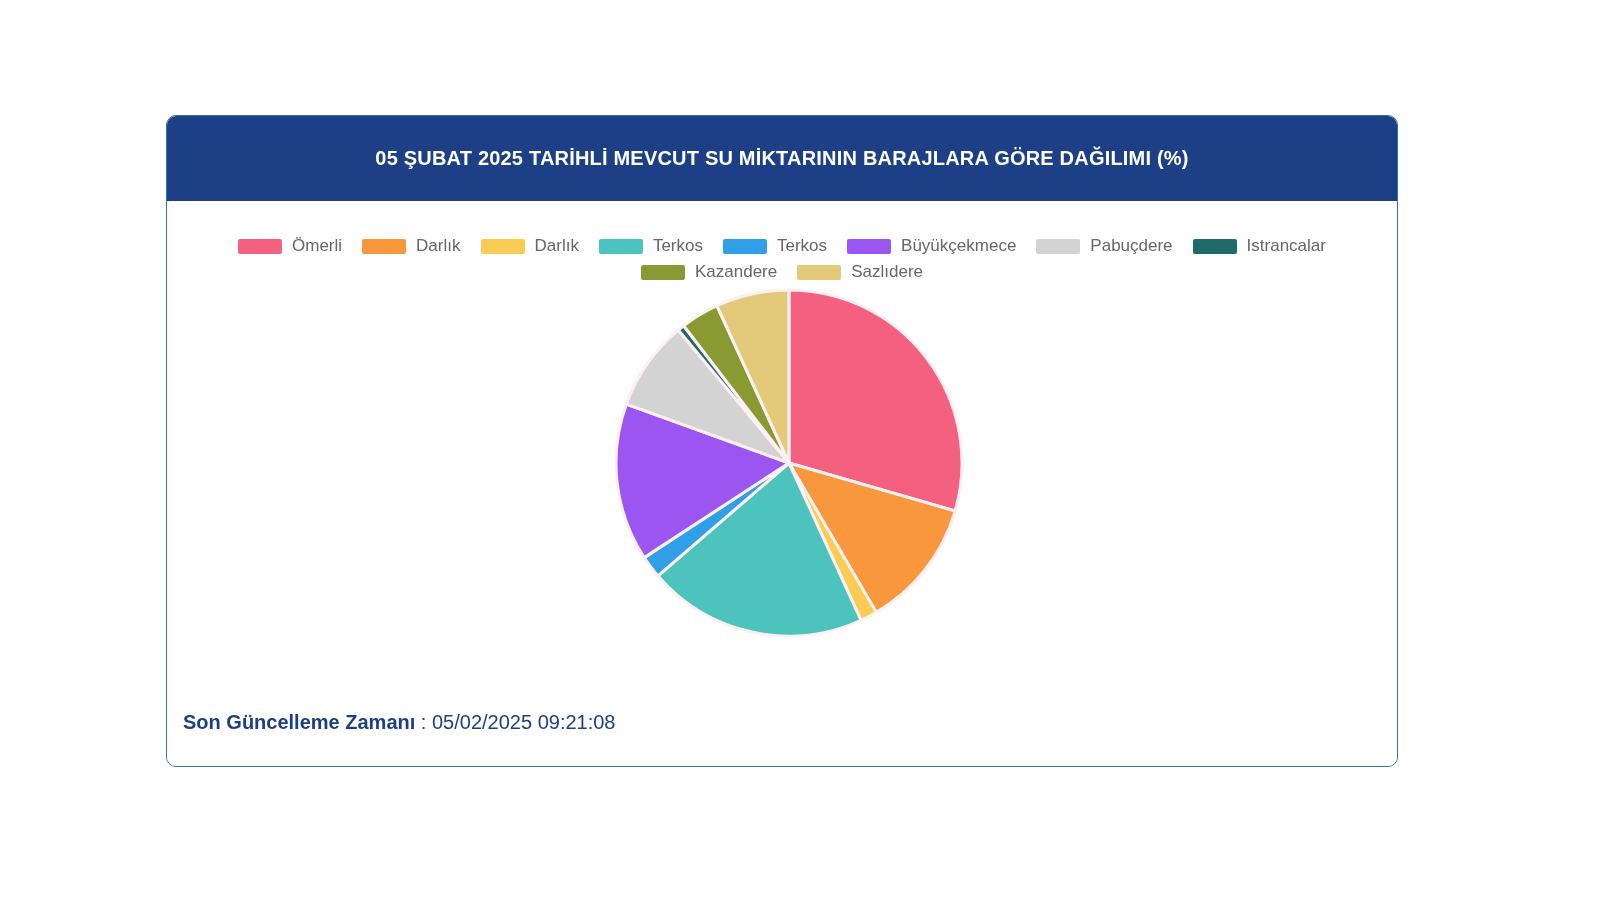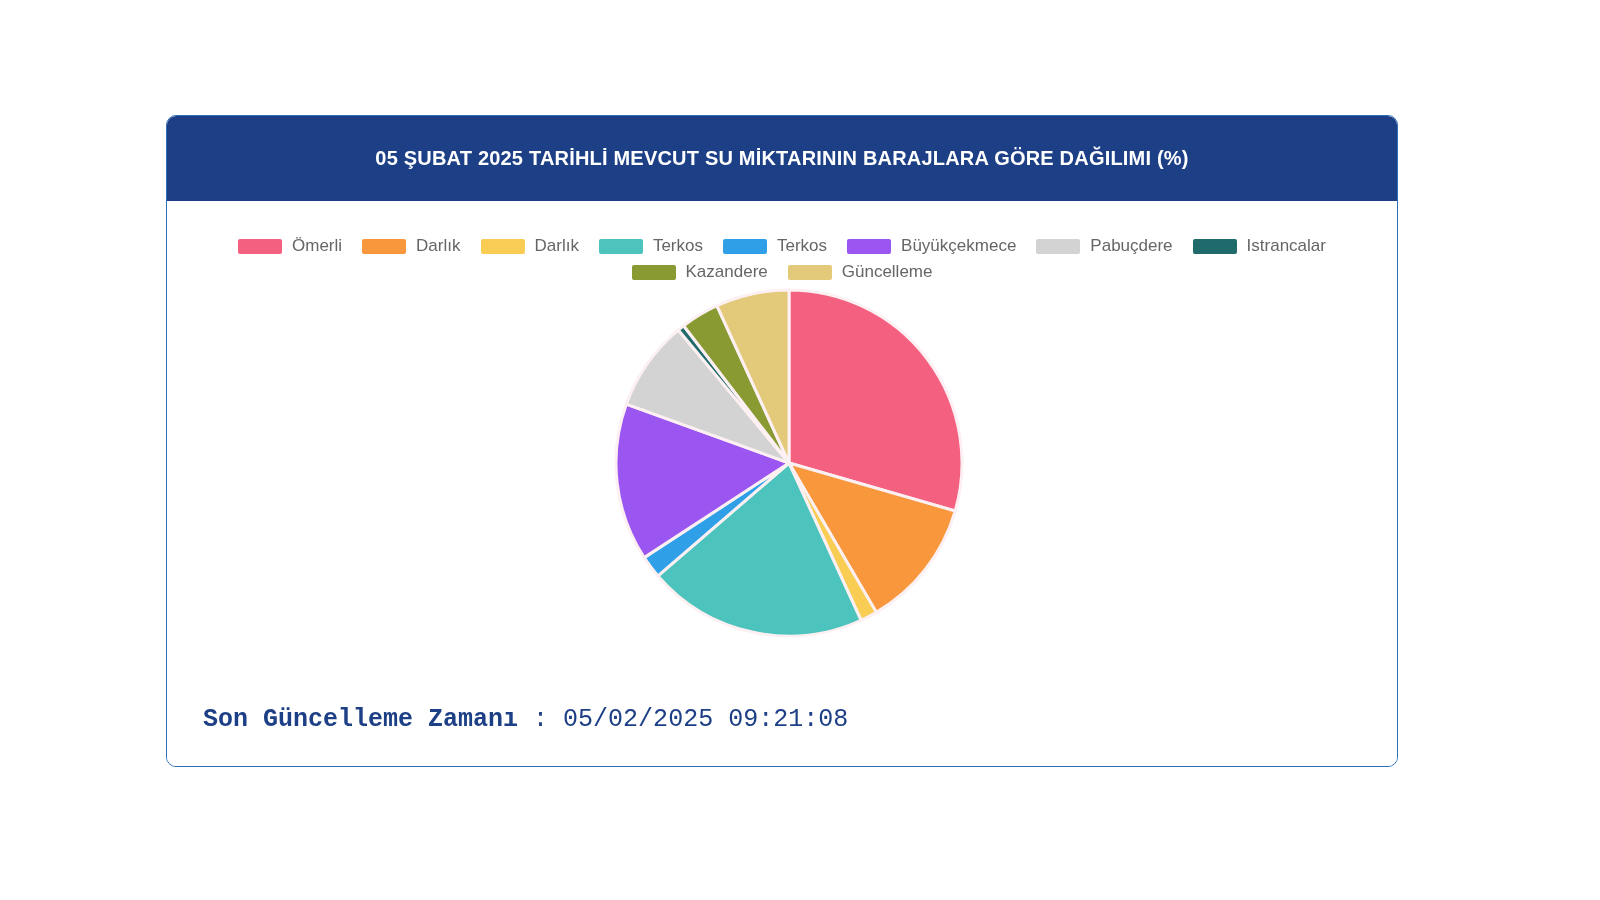--- a/index.html
+++ b/index.html
@@ -92,26 +92,25 @@
     height: 346px;
   }
   .pie-svg {
     display: block;
     width: 346px;
     height: 346px;
     overflow: visible;
   }
   .footer {
     position: absolute;
-    left: 36px;
+    left: 16px;
     bottom: 32px;
-    font-size: 25px;
+    font-size: 20px;
     color: #1d3f85;
     white-space: nowrap;
-    font-family: Liberation Mono, monospace;
   }
   .footer-label {
     font-weight: bold;
     color: #1d3f85;
   }
   .footer-sep {
     color: #1d3f85;
     font-weight: normal;
   }
   .footer-value {
@@ -163,21 +162,21 @@
           <div class="legend-item">
             <span class="legend-swatch" style="background: rgb(31, 107, 107);"></span>
             <span class="legend-label">Istrancalar</span>
           </div>
           <div class="legend-item">
             <span class="legend-swatch" style="background: rgb(138, 154, 51);"></span>
             <span class="legend-label">Kazandere</span>
           </div>
           <div class="legend-item">
             <span class="legend-swatch" style="background: rgb(227, 201, 122);"></span>
-            <span class="legend-label">Güncelleme</span>
+            <span class="legend-label">Sazlıdere</span>
           </div>
         </div>
 
       <div class="chart-area">
         <div class="pie-wrap">
           <svg class="pie-svg" id="pie-svg" viewBox="0 0 346 346">
               <path d="M 173 173 L 173.00 0.00 A 173 173 0 0 1 339.21 220.99 Z" fill="#f4607f" stroke="#fdf0f2" stroke-width="3"></path>
               <path d="M 173 173 L 339.21 220.99 A 173 173 0 0 1 260.32 322.34 Z" fill="#f8973b" stroke="#fdf0f2" stroke-width="3"></path>
               <path d="M 173 173 L 260.32 322.34 A 173 173 0 0 1 245.10 330.26 Z" fill="#f9cc54" stroke="#fdf0f2" stroke-width="3"></path>
               <path d="M 173 173 L 245.10 330.26 A 173 173 0 0 1 41.92 285.90 Z" fill="#4dc3bd" stroke="#fdf0f2" stroke-width="3"></path>

